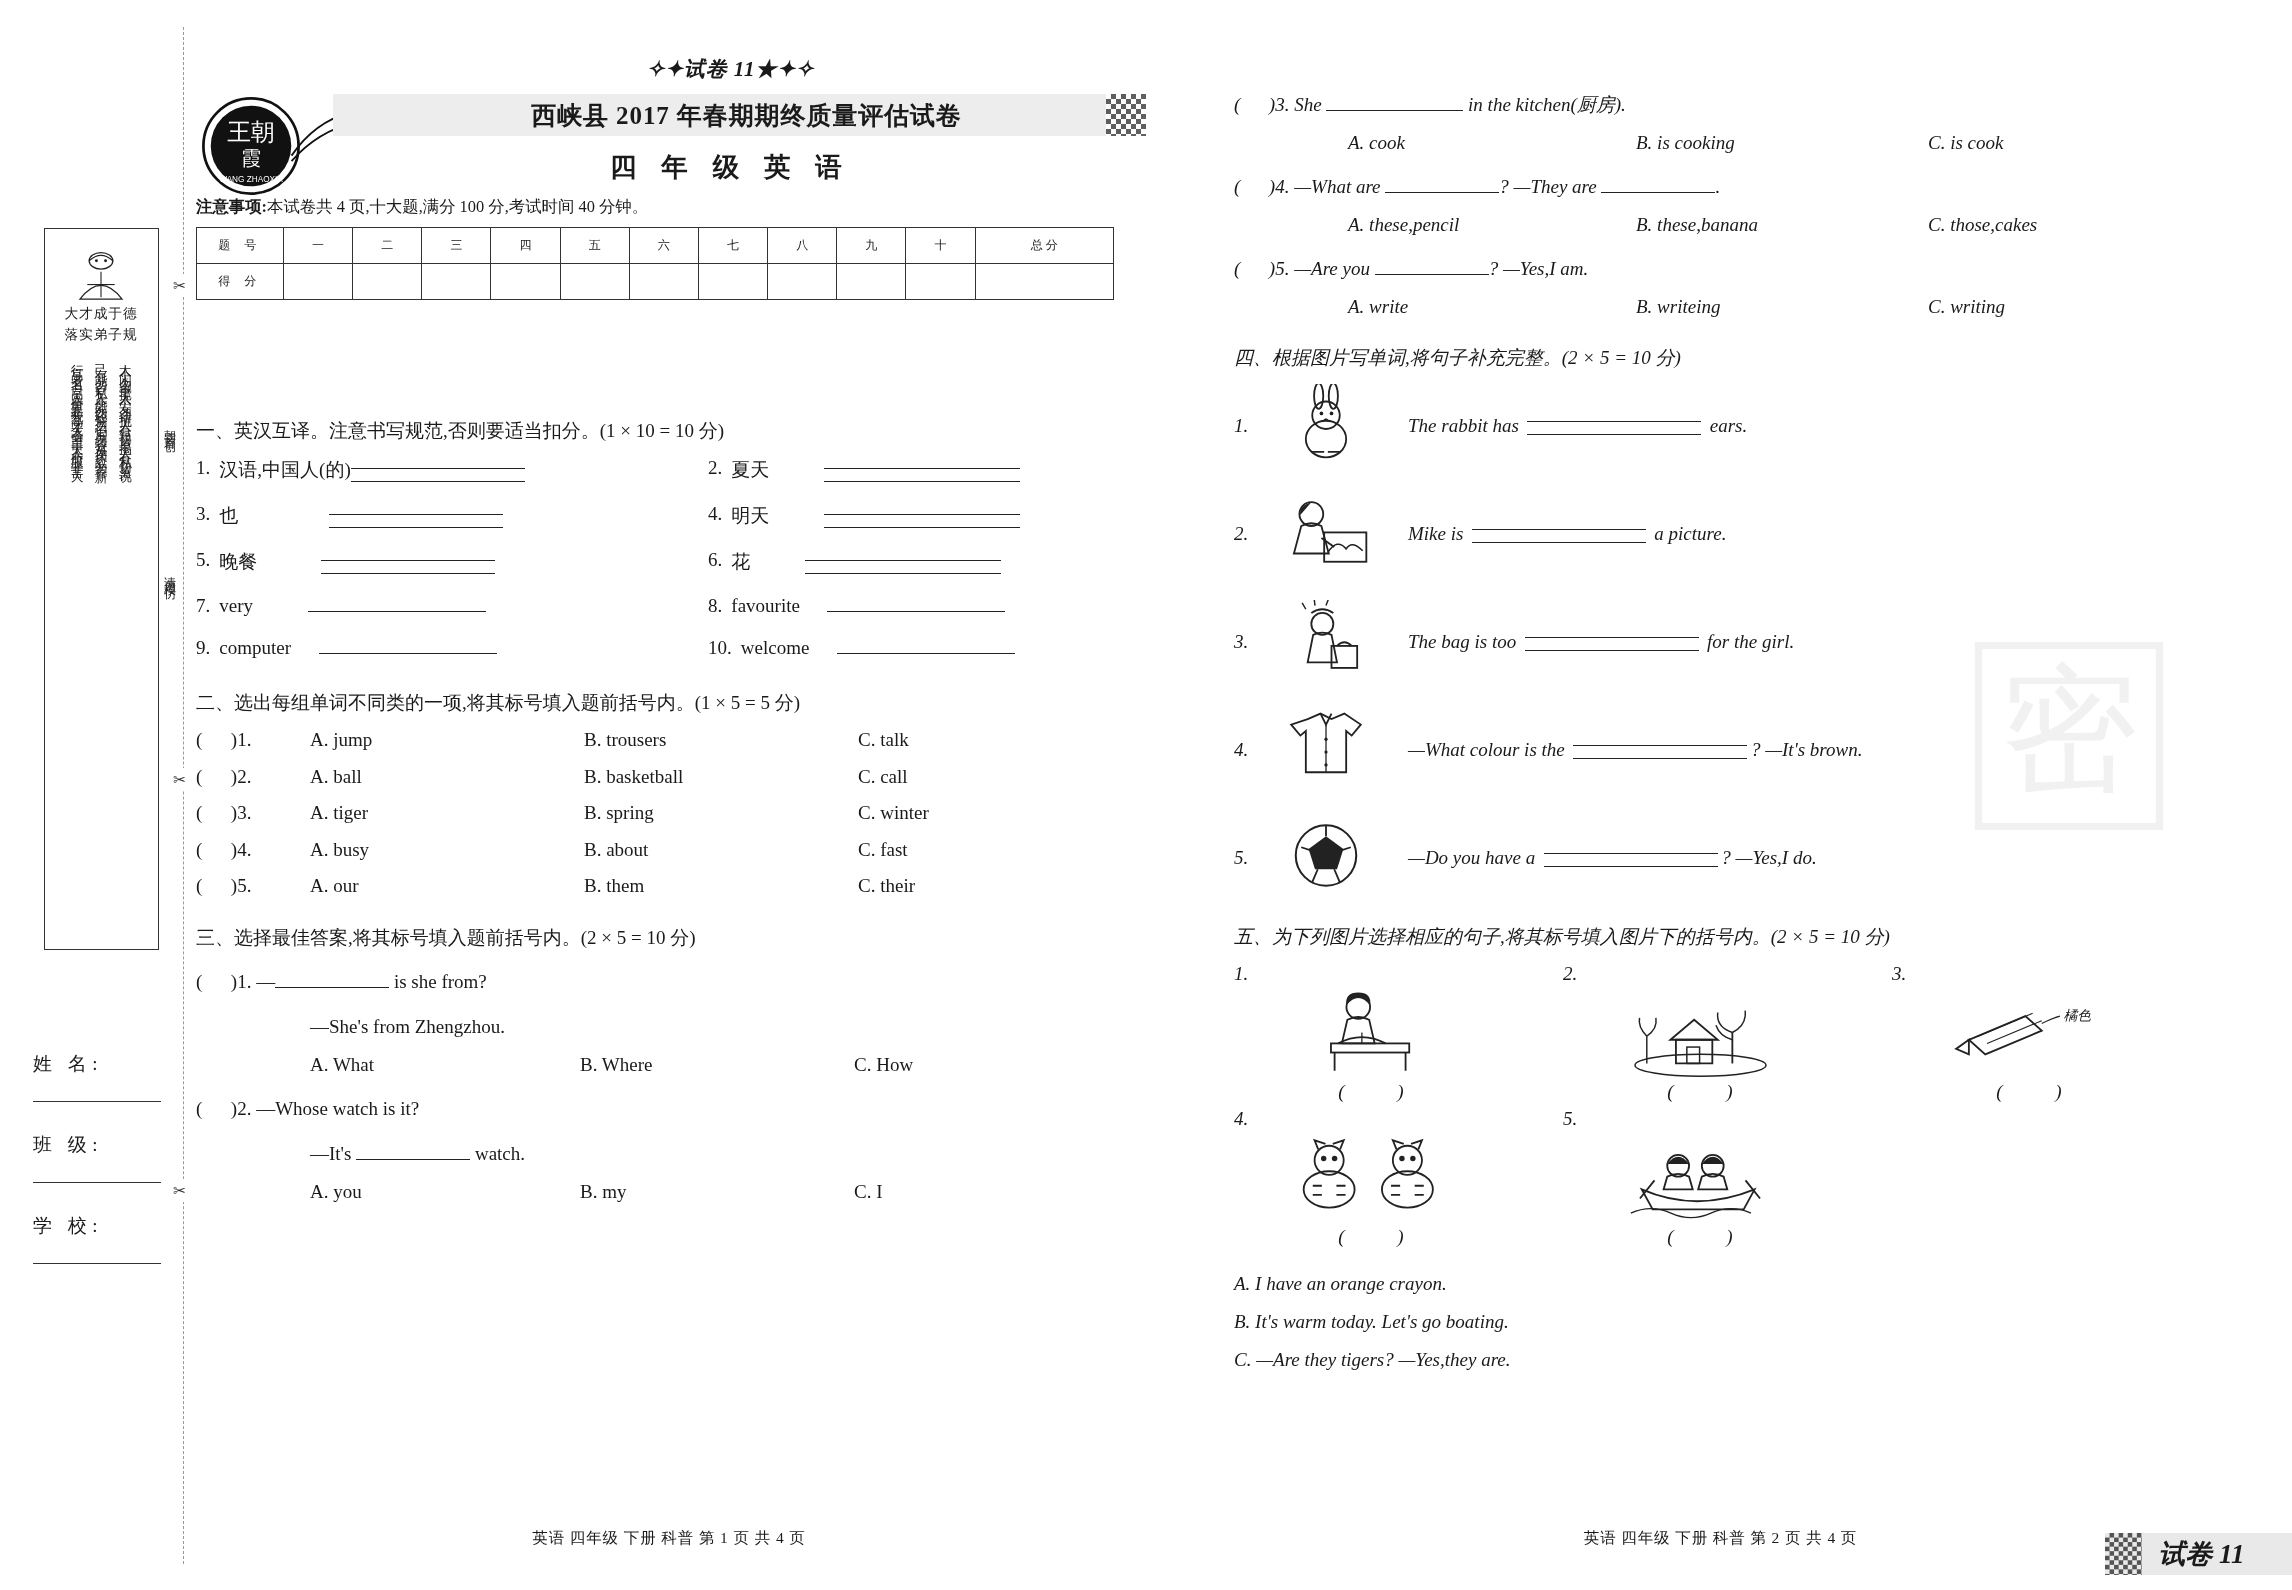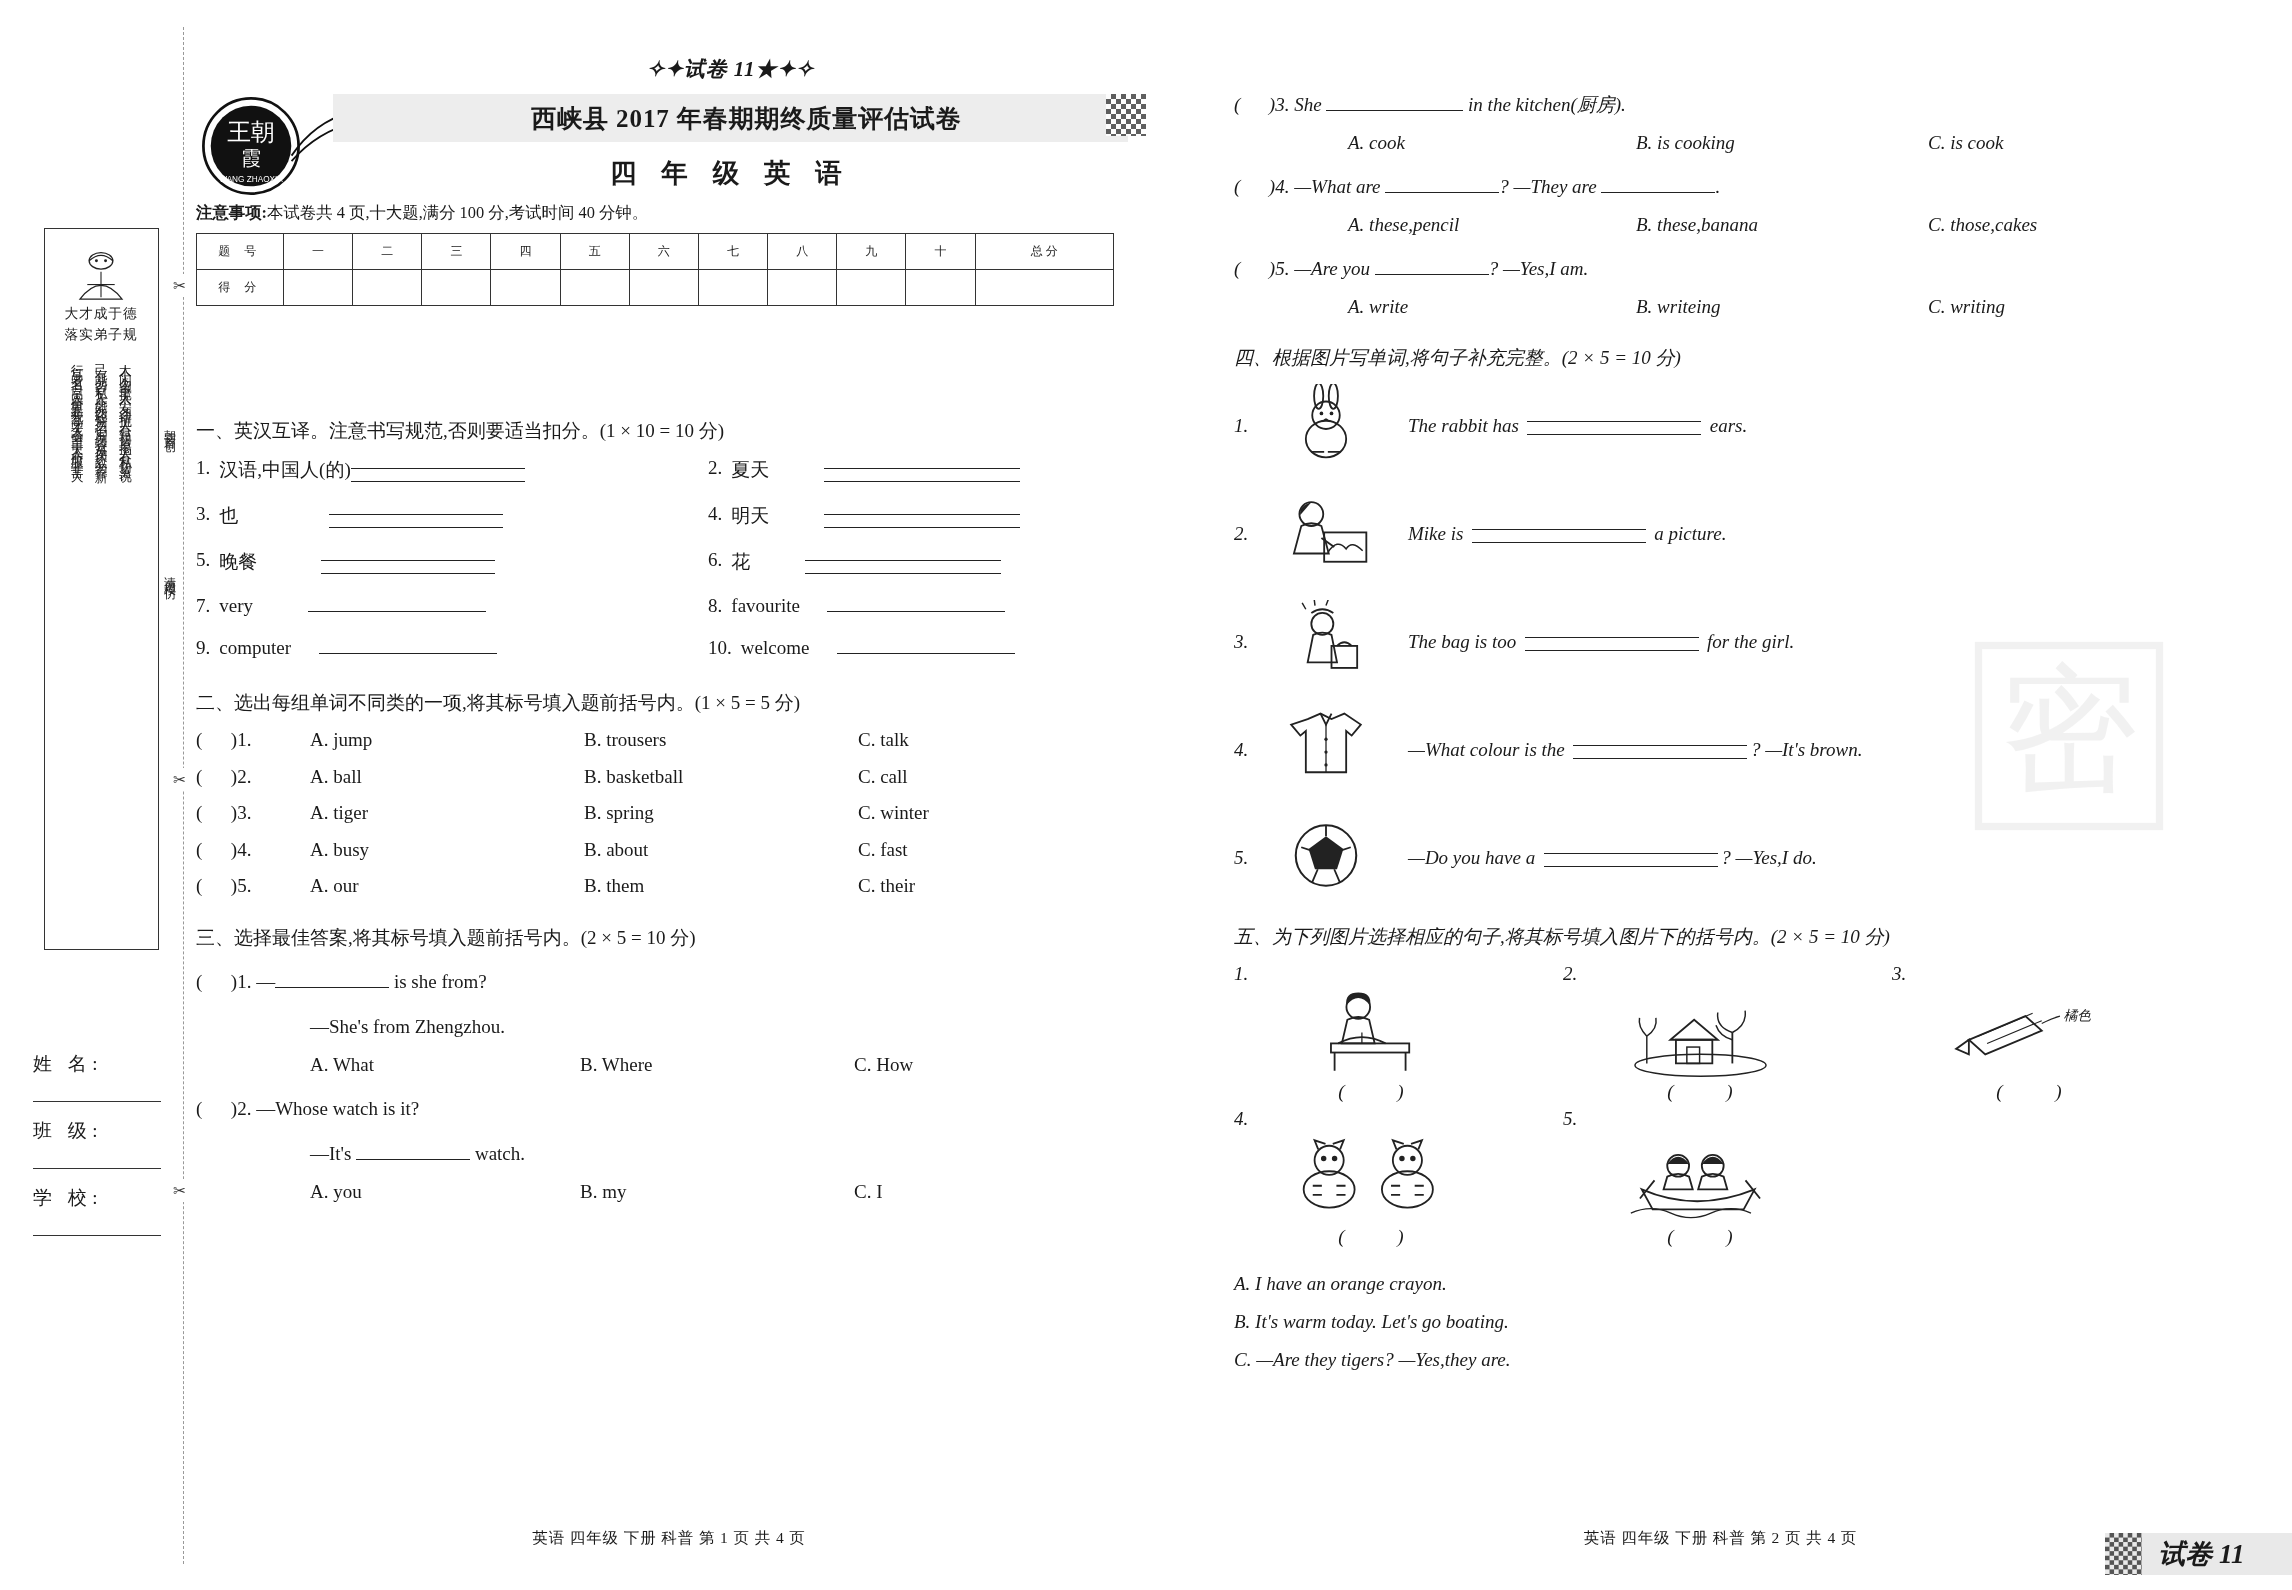--- a/index.html
+++ b/index.html
@@ -28,37 +28,37 @@
   .rail-col{writing-mode:vertical-rl;text-orientation:upright;letter-spacing:4.6px;}
   .rail-side-note{
     position:absolute;left:161px;top:420px;writing-mode:vertical-rl;
     text-orientation:upright;font-size:12px;letter-spacing:3.7px;color:#222;
   }
   .rail-side-note2{
     position:absolute;left:161px;top:567px;writing-mode:vertical-rl;
     text-orientation:upright;font-size:12px;letter-spacing:3.7px;color:#222;
   }
   .fields{position:absolute;left:33px;top:1051px;width:137px;font-size:19px;}
-  .field{margin-bottom:16px;}
+  .field{margin-bottom:30px;}
   .field .lab{letter-spacing:5.5px;}
   .field .line{border-bottom:1.4px solid #333;height:24px;width:128px;}
   
   .cutline{position:absolute;left:183px;top:27.4px;bottom:27.4px;border-left:1.4px dashed #999;}
   .scissor{position:absolute;left:173px;font-size:15.5px;background:#fff;padding:2.7px 0;color:#333;}
   
   .hdr{position:absolute;left:196px;top:55px;width:932px;}
   .logo{position:absolute;left:0px;top:37px;width:110px;height:108px;}
   .ribbon{position:absolute;left:91px;top:44px;width:155px;height:64px;}
   .paper-title{
     text-align:center;font-size:21px;font-style:italic;font-weight:bold;
     letter-spacing:0.9px;margin-left:137px;
   }
   .title-bar{
     margin-left:137px;margin-top:11px;background:#ededed;
-    height:48px;display:flex;align-items:center;justify-content:center;
+    height:42px;display:flex;align-items:center;justify-content:center;
     font-size:25px;font-weight:bold;letter-spacing:0.9px;position:relative;padding-left:32px;
   }
   .checker{position:absolute;right:-18.3px;top:0;width:40px;height:42px;
     background:
       repeating-conic-gradient(#444 0% 25%, #fff 0% 50%) 0 0/10px 10px;
     opacity:.85;}
   .subject{text-align:center;font-size:26.5px;font-weight:bold;letter-spacing:9.1px;margin-top:12.8px;margin-left:137px;}
   .notice{font-size:16.4px;margin-top:11px;margin-left:0px;}
   .notice b{font-weight:bold;}
   

